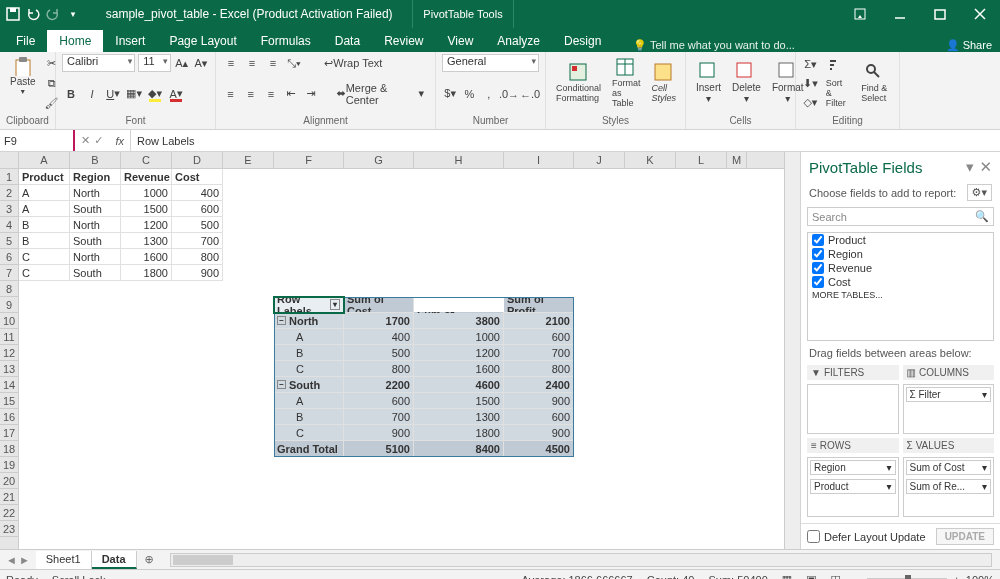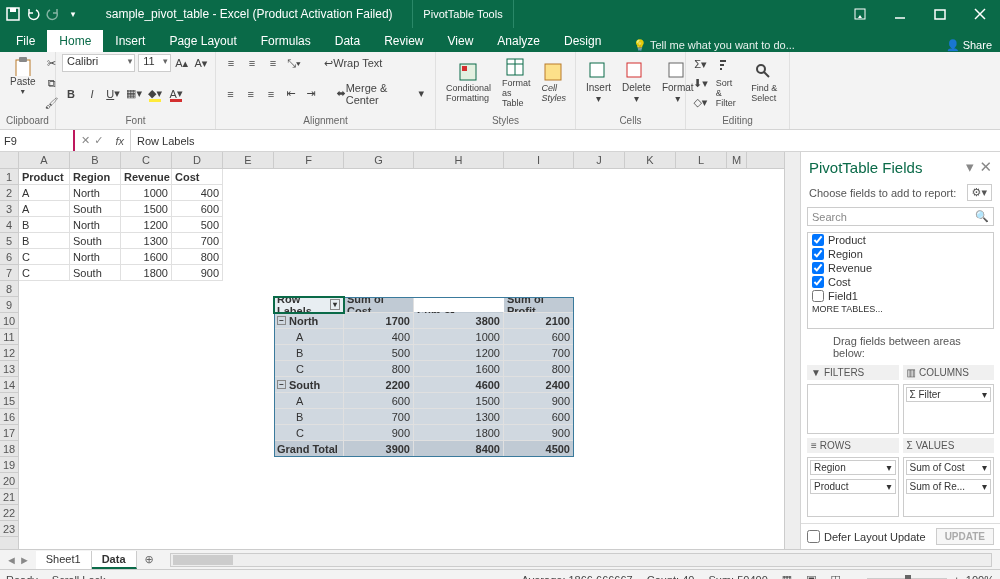--- a/index.html
+++ b/index.html
@@ -57,21 +57,21 @@
 .selcell { outline:2px solid #0a6a48; outline-offset:-1px; z-index:5; background:#e8eef2;}
 
 
 .pane { width: 200px; border-left: 1px solid #d4d4d4; background: #fff; display:flex; flex-direction:column; font-size:11px;}
 .pane .hd { padding: 6px 8px; font-size:15px; color:#0a6a48; display:flex; align-items:center; justify-content:space-between;}
 .pane .sub { padding: 2px 8px 6px; color:#555; display:flex; justify-content:space-between; align-items:center;}
 .pane .search { margin:0 6px 6px; border:1px solid #ccc; padding:2px 4px; display:flex; align-items:center; color:#888;}
 .pane .flds { margin:0 6px; border:1px solid #ccc; height:110px; overflow-y:auto; }
 .pane .fld { display:flex; align-items:center; gap:4px; padding:1px 4px;}
 .pane .fld input{width:12px;height:12px;}
-.pane .dragtxt { padding:6px 8px; color:#555;margin-left:24px;}
+.pane .dragtxt { padding:6px 8px; color:#555;}
 .pane .zones { flex:1; display:grid; grid-template-columns:1fr 1fr; grid-template-rows:auto 50px auto 60px; gap:4px; padding:0 6px 6px;}
 .zone { border:1px solid #ccc; display:flex; flex-direction:column;}
 .zonehd { background:#f0f0f0; padding:2px 4px; font-size:10px; color:#555; display:flex; align-items:center; gap:3px;}
 .zoneitm { border:1px solid #ccc; margin:2px; padding:1px 3px; font-size:10px; display:flex; justify-content:space-between; align-items:center; background:#fff;}
 .pane .ft { border-top:1px solid #ddd; padding:4px 6px; display:flex; align-items:center; justify-content:space-between;}
 .updatebtn{ border:1px solid #ccc; padding:2px 8px; color:#aaa; font-size:10px; background:#f6f6f6;font-weight:bold;}
 
 
 .tabsrow { height: 20px; border-top:1px solid #ccc; display:flex; align-items:center; background:#f3f3f3; font-size:11px;}
 .tabsrow .nav { display:flex; gap:2px; padding:0 6px; color:#888;}
@@ -216,20 +216,33 @@
       <span class="minibtn">≡</span>
       <span class="minibtn">≡</span>
       <span class="minibtn">⇤</span>
       <span class="minibtn">⇥</span>
       <span style="width:6px"></span>
       <span class="minibtn" style="width:auto;padding:0 4px;">⬌ <span>Merge &amp; Center</span> ▾</span>
     </div>
     <div class="label">Alignment</div>
   </div>
 
+  <div class="group" style="width:110px">
+    <div class="row">
+        <div class="sel" style="width:100px">General</div>
+      </div>
+    <div class="row">
+      <span class="minibtn">$▾</span>
+      <span class="minibtn">%</span>
+      <span class="minibtn">,</span>
+      <span class="minibtn">.0→</span>
+      <span class="minibtn">←.0</span>
+    </div>
+    <div class="label">Number</div>
+  </div>
 
   <div class="group" style="width:140px">
     <div class="row" style="height:58px;justify-content:space-around;align-items:center;">
       <div class="btnbig">
           <svg class="ico" width="18" height="18">
             <rect x="1" y="1" width="16" height="16" fill="#e3f0e0" stroke="#0a6a48"></rect>
             <rect x="3" y="3" width="5" height="5" fill="#d32f2f"></rect>
           </svg>
           <span style="font-size:9px;line-height:10px;">Conditional Formatting</span>
         </div>
@@ -406,21 +419,21 @@
           <div class="cell pvt r" style="left: 485px; top: 224px; width: 70px;">900</div>
           <div class="cell pvt" style="left: 255px; top: 240px; width: 70px; padding-left: 22px;">B</div>
           <div class="cell pvt r" style="left: 325px; top: 240px; width: 70px;">700</div>
           <div class="cell pvt r" style="left: 395px; top: 240px; width: 90px;">1300</div>
           <div class="cell pvt r" style="left: 485px; top: 240px; width: 70px;">600</div>
           <div class="cell pvt" style="left: 255px; top: 256px; width: 70px; padding-left: 22px;">C</div>
           <div class="cell pvt r" style="left: 325px; top: 256px; width: 70px;">900</div>
           <div class="cell pvt r" style="left: 395px; top: 256px; width: 90px;">1800</div>
           <div class="cell pvt r" style="left: 485px; top: 256px; width: 70px;">900</div>
           <div class="cell pvthdr b" style="left: 255px; top: 272px; width: 70px;">Grand Total</div>
-          <div class="cell pvthdr r b" style="left: 325px; top: 272px; width: 70px;">3900</div>
+          <div class="cell pvthdr r b" style="left: 325px; top: 272px; width: 70px;">5100</div>
           <div class="cell pvthdr r b" style="left: 395px; top: 272px; width: 90px;">8400</div>
           <div class="cell pvthdr r b" style="left: 485px; top: 272px; width: 70px;">4500</div>
           <div style="position: absolute; left: 255px; top: 128px; width: 300px; height: 160px; border: 1.5px solid rgb(58, 122, 156); pointer-events: none;"></div>
         </div>
     </div>
   </div>
   <div class="vsb"></div>
 
   <div class="pane">
     <div class="hd">
@@ -447,24 +460,20 @@
           <input type="checkbox" checked="" style="">
           <span>Region</span>
         </div>
         <div class="fld">
           <input type="checkbox" checked="" style="">
           <span>Revenue</span>
         </div>
         <div class="fld">
           <input type="checkbox" checked="" style="">
           <span>Cost</span>
-        </div>
-        <div class="fld">
-          <input type="checkbox" style="">
-          <span>Field1</span>
         </div>
         <div class="fld" style="font-size: 9px;">MORE TABLES...</div>
       </div>
     <div class="dragtxt">Drag fields between areas below:</div>
     <div class="zones">
       <div class="zonehd">▼ <span>FILTERS</span></div>
       <div class="zonehd">▥ <span>COLUMNS</span></div>
       <div class="zone"></div>
       <div class="zone" id="zone-cols">
           <div class="zoneitm">

